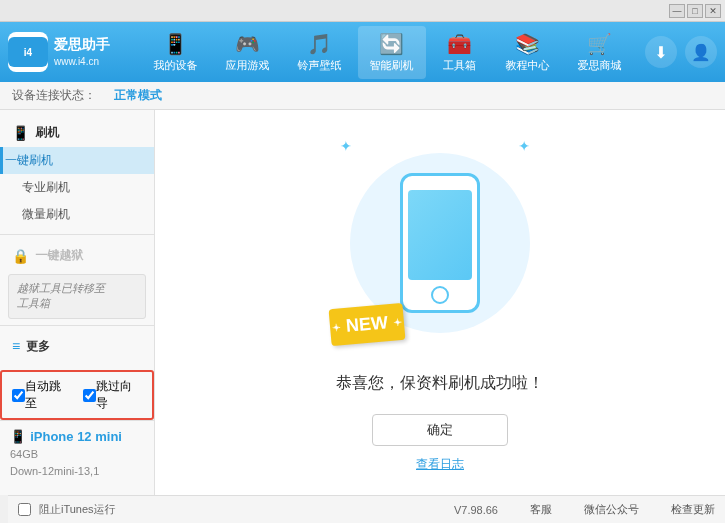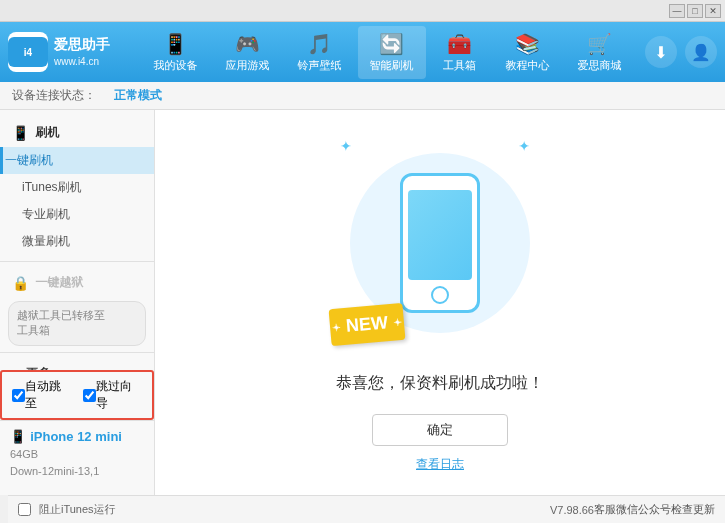--- a/index.html
+++ b/index.html
@@ -115,22 +115,22 @@
       border-left: 3px solid #2a9de0;
       padding-left: 2px;
     }
     .sidebar-divider { height: 1px; background: #e0e0e0; margin: 6px 0; }
 
     .sidebar-warning {
       margin: 4px 8px;
       padding: 6px 8px;
       background: #f0f0f0;
       border: 1px solid #ddd;
-      border-radius: 11px;
-      font-size: 11px; color: #888; line-height: 1.4;
+      border-radius: 3px;
+      font-size: 11px; color: #888; line-height: 1.4; font-style: italic;
     }
 
     
     .content-area {
       flex: 1;
       display: flex;
       flex-direction: column;
       align-items: center;
       justify-content: center;
       background: #fff;
@@ -228,21 +228,21 @@
     
     .bottom-bar {
       height: 28px;
       background: #f5f5f5;
       border-top: 1px solid #ddd;
       display: flex; align-items: center;
       padding: 0 10px;
       font-size: 11px; color: #666; margin-left: 8px;
     }
     .bottom-bar-left { display: flex; align-items: center; gap: 8px; flex: 1; }
-    .bottom-bar-right { display: flex; align-items: center; gap: 0; }
+    .bottom-bar-right { display: flex; align-items: center; gap: 32px; }
     .bottom-link { color: #555; cursor: pointer; }
 
     
     .device-panel {
       padding: 8px 10px;
       border-top: 1px solid #e0e0e0;
       background: #f8f8f8;
     }
     .device-name { color: #2a9de0; font-weight: bold; font-size: 13px; margin-bottom: 2px; display: flex; align-items: center; gap: 4px; }
     .device-info { font-size: 11px; color: #888; line-height: 1.5; }
@@ -335,21 +335,20 @@
 
   <div class="sidebar">
     <div class="sidebar-wrapper">
       <div class="sidebar-scroll">
 
         <div class="sidebar-section-header">
           <span class="icon">📱</span>
           <span>刷机</span>
         </div>
         <div class="sidebar-item active">一键刷机</div>
-        <div class="sidebar-item">iTunes刷机</div>
         <div class="sidebar-item">专业刷机</div>
         <div class="sidebar-item">微量刷机</div>
 
         <div class="sidebar-divider"></div>
 
         <div class="sidebar-section-header">
           <span class="icon" style="color:#bbb;">🔒</span>
           <span style="color:#bbb;">一键越狱</span>
         </div>
         <div class="sidebar-warning" style="white-space: pre-line;">越狱工具已转移至

